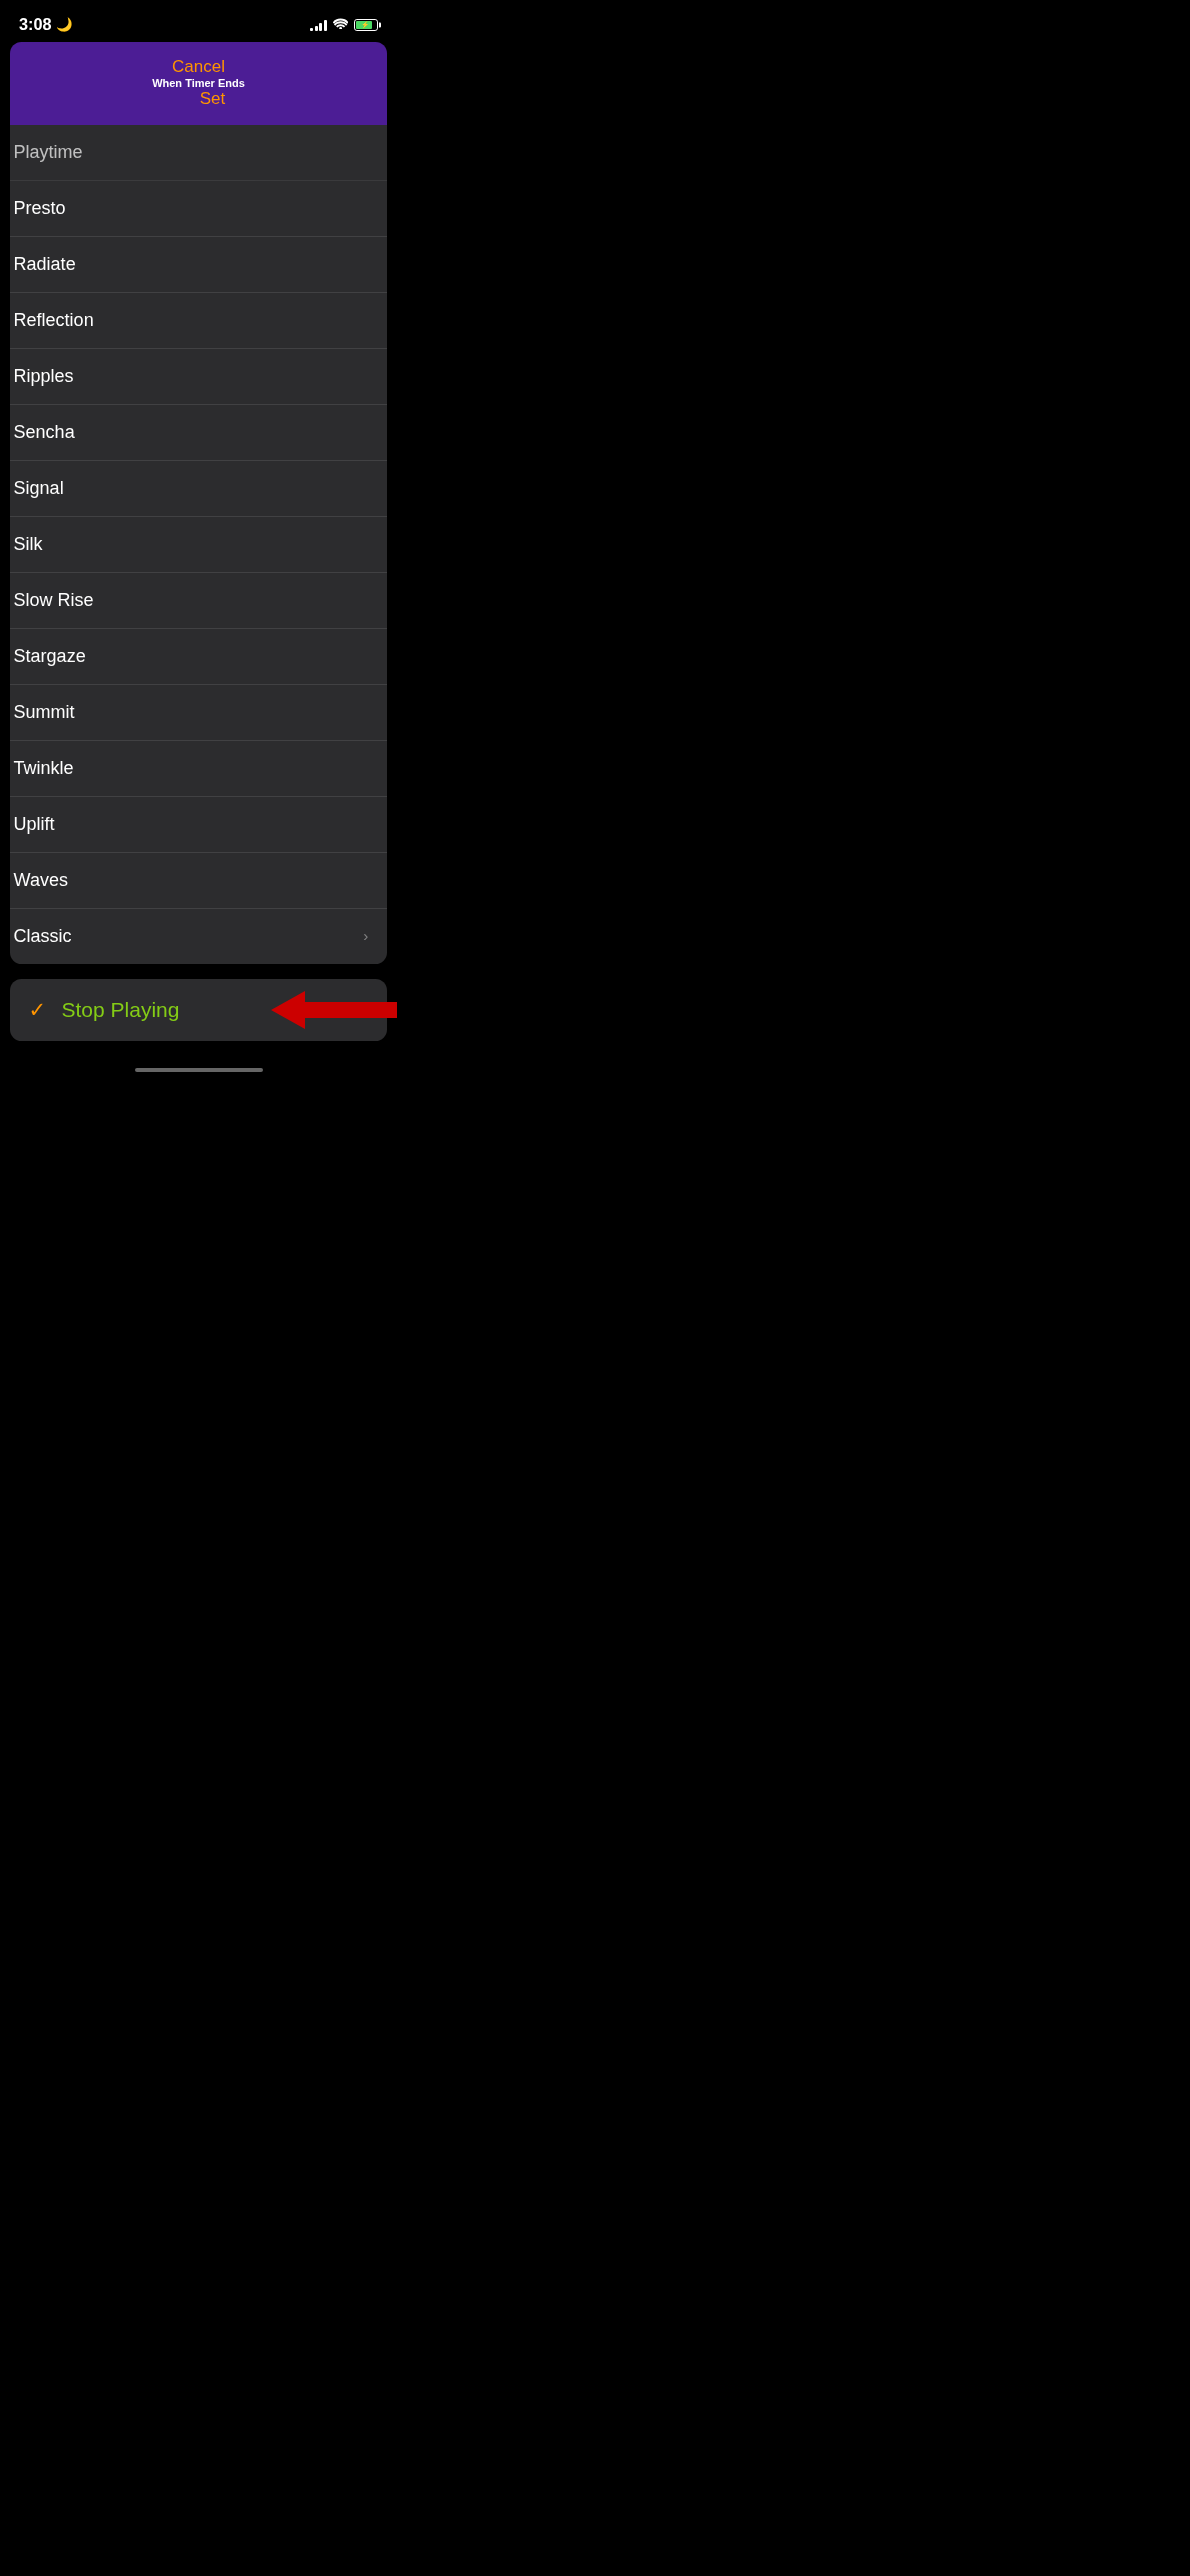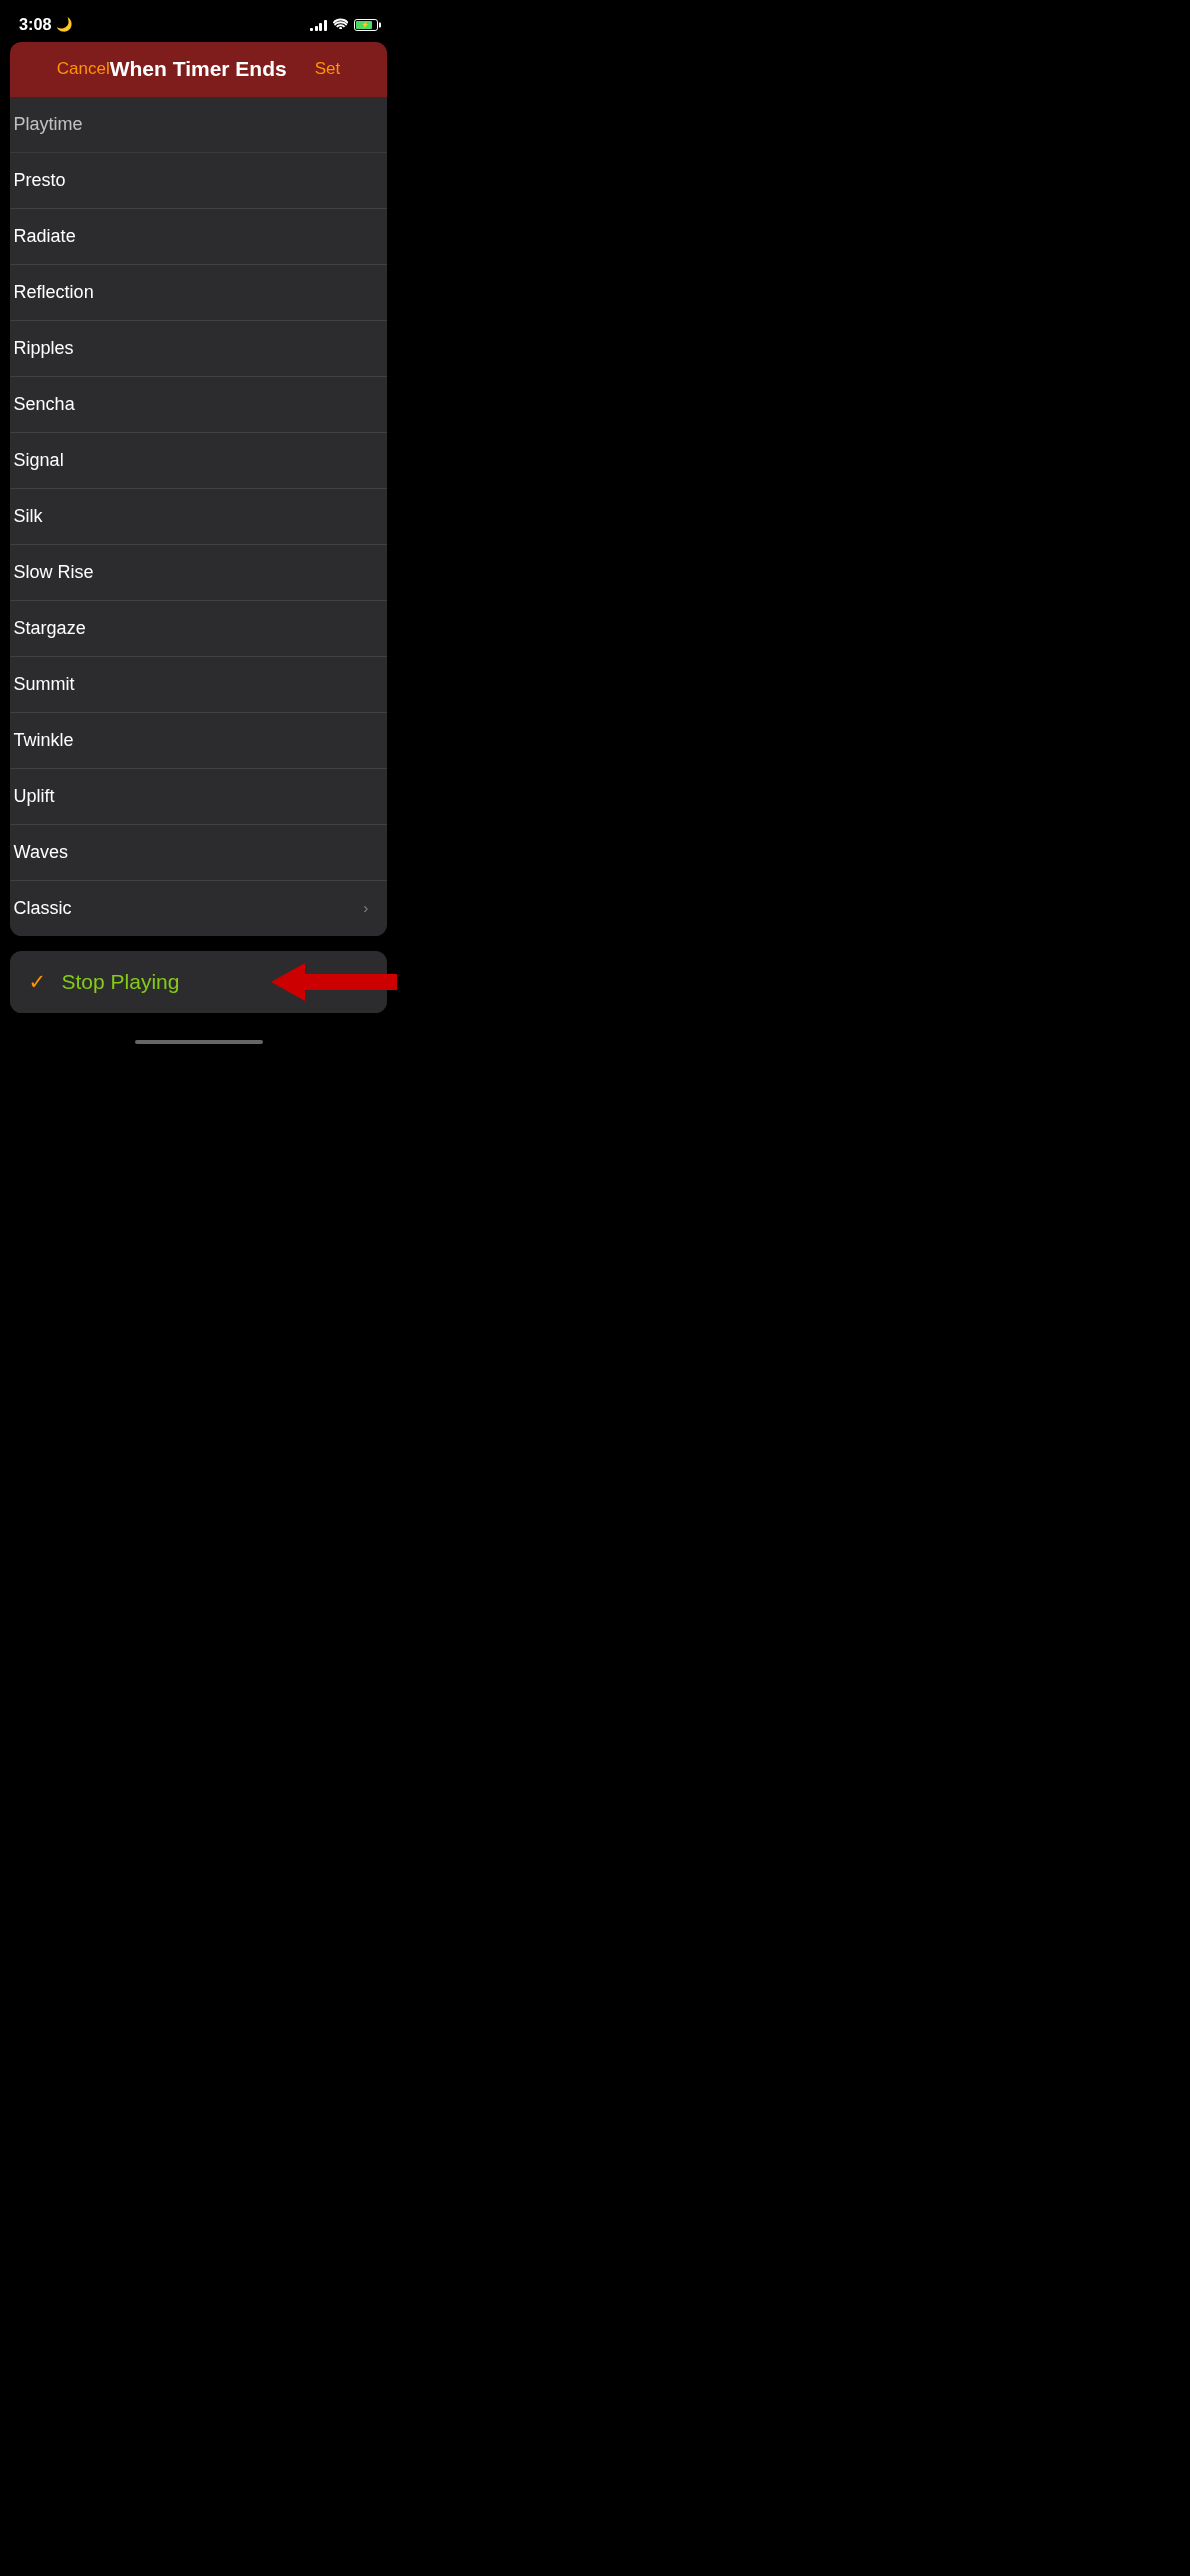--- a/index.html
+++ b/index.html
@@ -105,37 +105,38 @@
       color: #000;
       font-weight: bold;
       position: absolute;
       left: 50%;
       top: 50%;
       transform: translate(-50%, -50%);
     }
 
     
     .nav-header {
-      background: #7f1d1d;
-      display: flex;
-      justify-content: center;
+      background: #4c1d95;
+      display: flex;
+      justify-content: flex-end;
       align-items: center;
       padding: 15.3px 19px;
       border-radius: 11.5px 11.5px 0 0;
       margin: 0 9.6px;
+      flex-direction: column;
     }
 
     .nav-cancel {
       color: #FF9500;
       font-size: 17px;
       cursor: pointer;
     }
 
     .nav-title {
-      font-size: 21px;
+      font-size: 11px;
       font-weight: 600;
       color: #fff;
     }
 
     .nav-set {
       color: #FF9500;
       font-size: 17px;
       font-weight: 400;
       cursor: pointer;
       margin-left: 28px;

